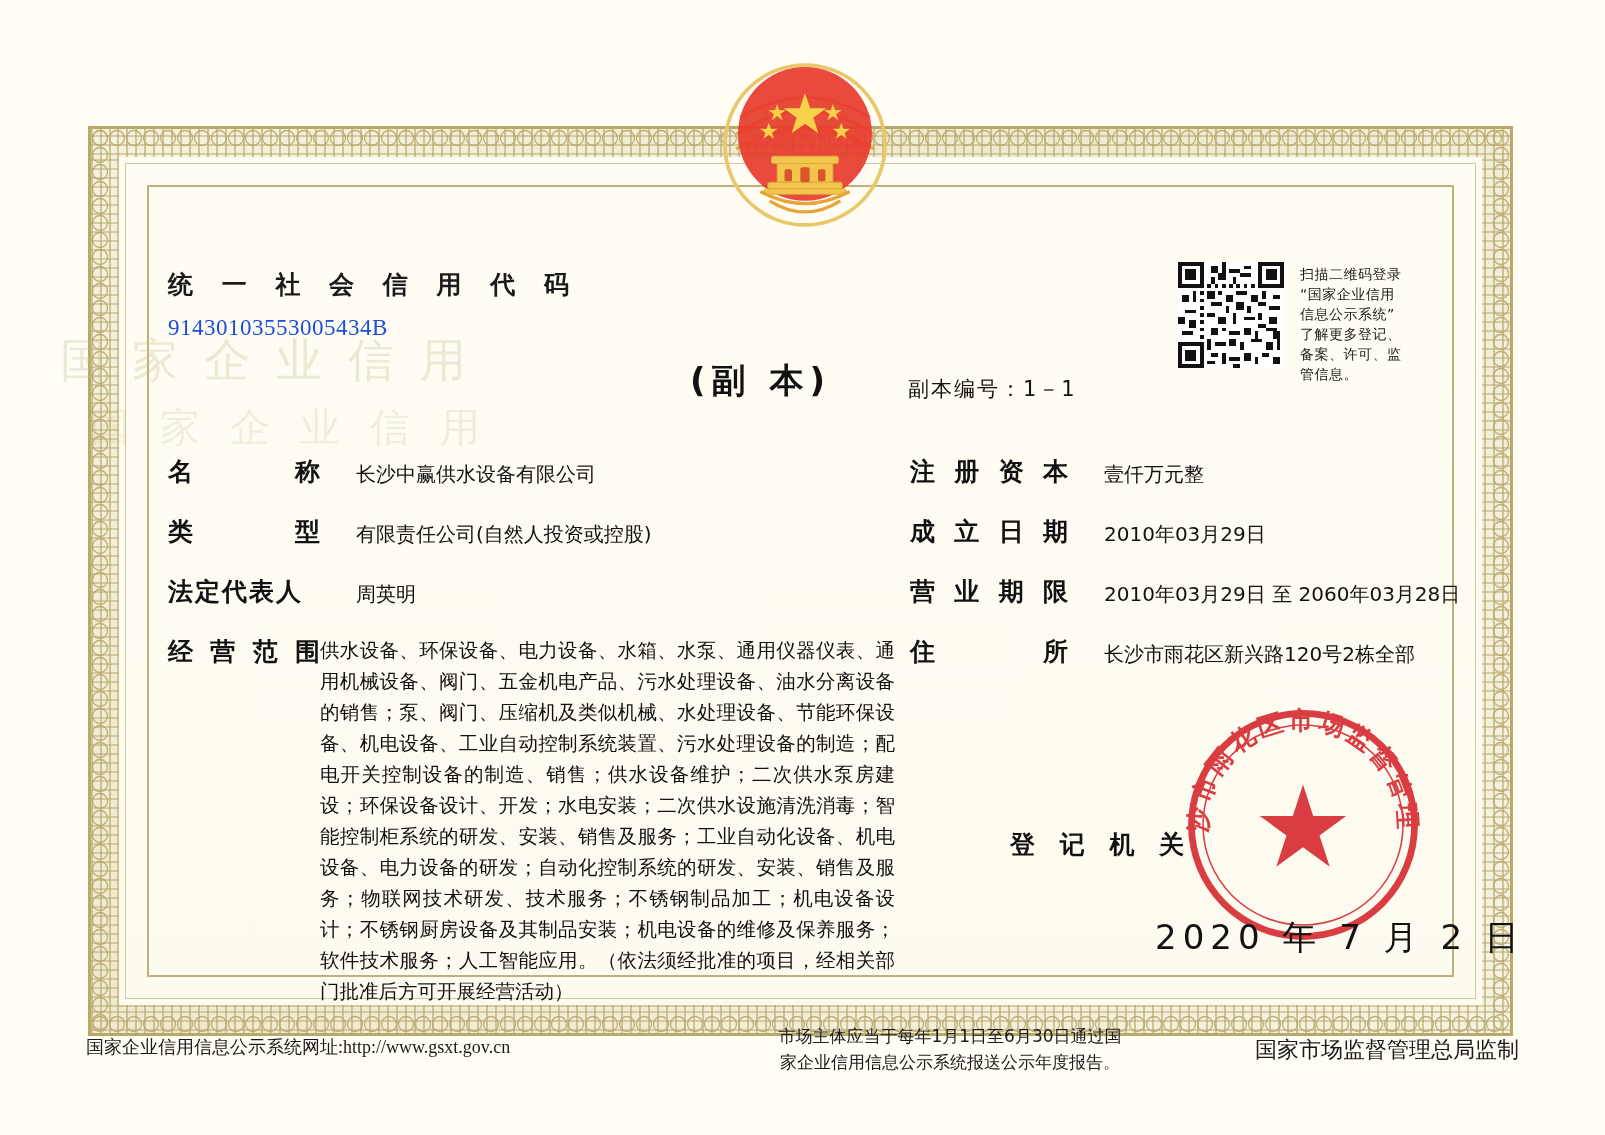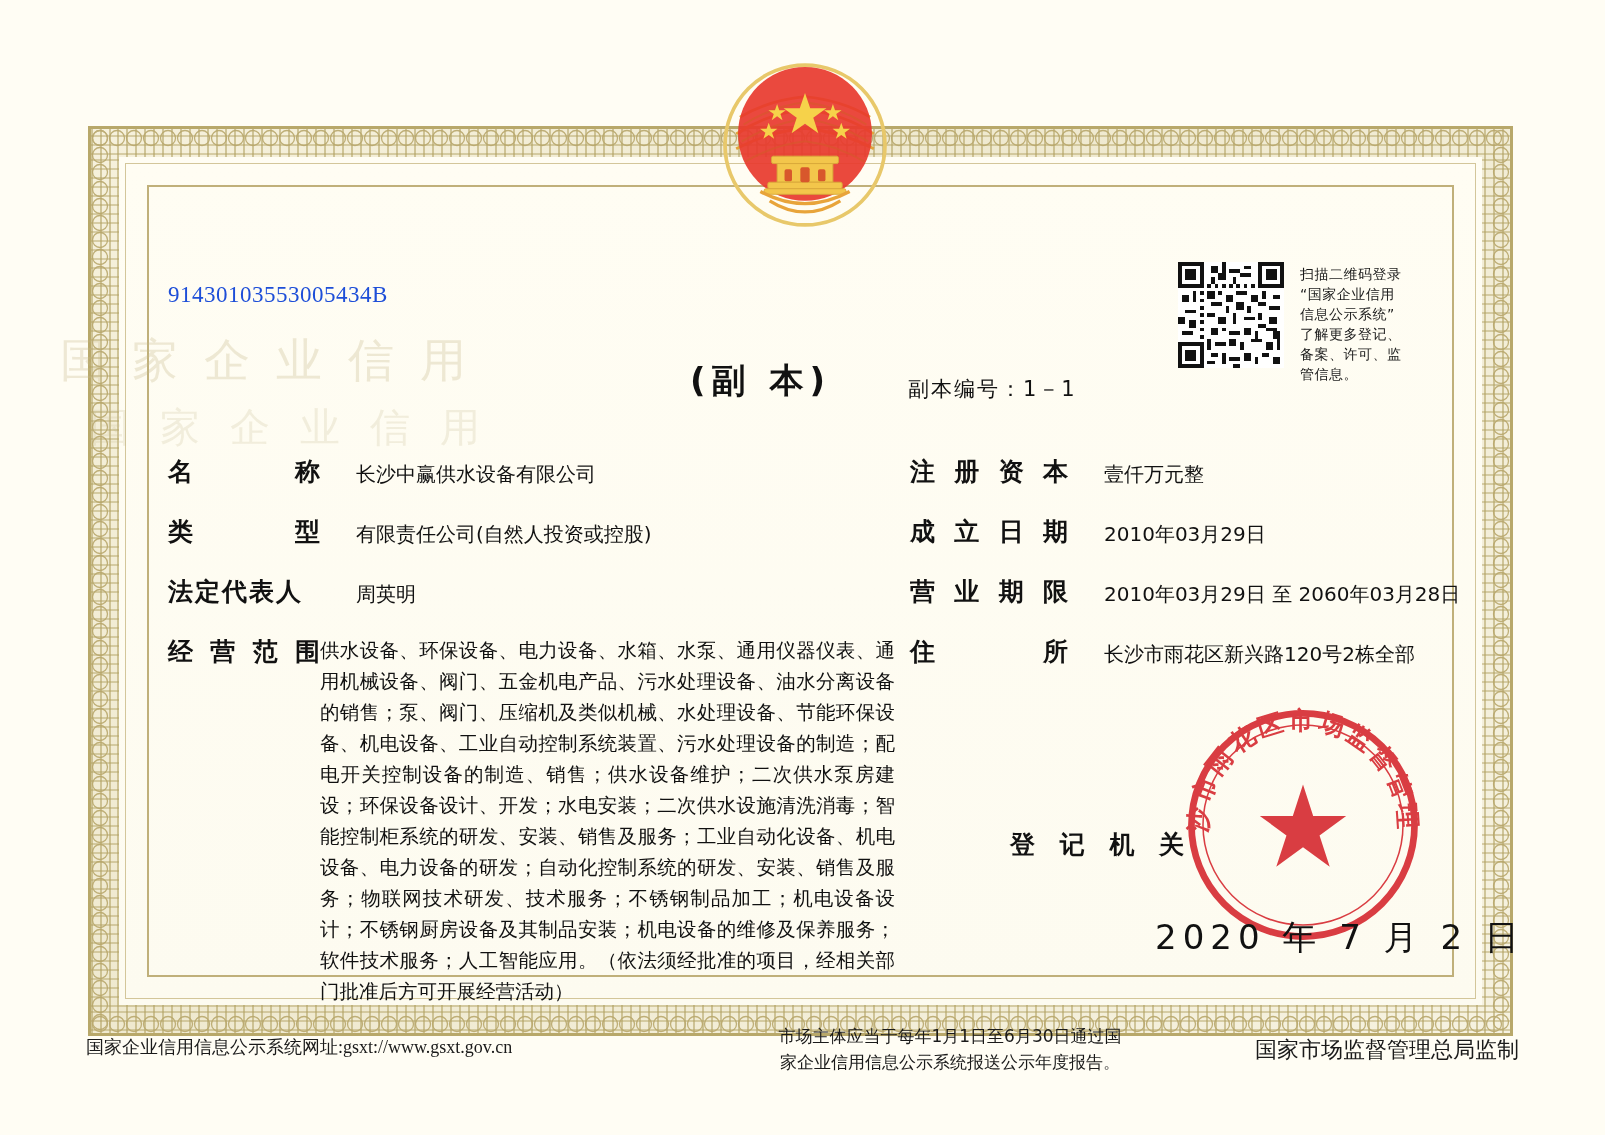--- a/index.html
+++ b/index.html
@@ -565,20 +565,21 @@
       </g>
 
       <g stroke="#e8a43a" stroke-width="3.5" fill="none">
         <path d="M52 150 Q100 176 148 150"></path>
         <path d="M62 160 Q100 184 138 160"></path>
       </g>
     </g>
   </svg>
 
   <div class="credit-block">
+    <div class="credit-label">统 一 社 会 信 用 代 码</div>
     <div class="credit-value">91430103553005434B</div>
   </div>
 
   <div class="subtitle">(副  本)</div>
   <div class="copy-no">副本编号：1－1</div>
 
   <svg class="qr" viewBox="0 0 29 29" shape-rendering="crispEdges">
     <rect width="29" height="29" fill="#fff"></rect>
     <g fill="#111">
 
@@ -770,17 +771,17 @@
       <polygon points="130,88 140.6,120.6 174.9,120.6 147.2,140.8 157.8,173.4 130,153.2 102.2,173.4 112.8,140.8 85.1,120.6 119.4,120.6" fill="#d5232b"></polygon>
       <path id="sealArc" d="M 30 130 A 100 100 0 0 1 230 130" fill="none"></path>
       <text font-family="'DejaVu Sans', sans-serif" font-size="26" font-weight="bold" fill="#d5232b" letter-spacing="4">
         <textPath href="#sealArc" startOffset="50%" text-anchor="middle">长沙市雨花区市场监督管理局</textPath>
       </text>
     </g>
   </svg>
 
   <div class="issue-date">2020  年 7  月 2  日</div>
 
-  <div class="footer-left">国家企业信用信息公示系统网址:gsxt://www.gsxt.gov.cn</div>
+  <div class="footer-left">国家企业信用信息公示系统网址:http://www.gsxt.gov.cn</div>
   <div class="footer-center">市场主体应当于每年1月1日至6月30日通过国家企业信用信息公示系统报送公示年度报告。</div>
   <div class="footer-right">国家市场监督管理总局监制</div>
 
 </div>
 
 </body></html>

